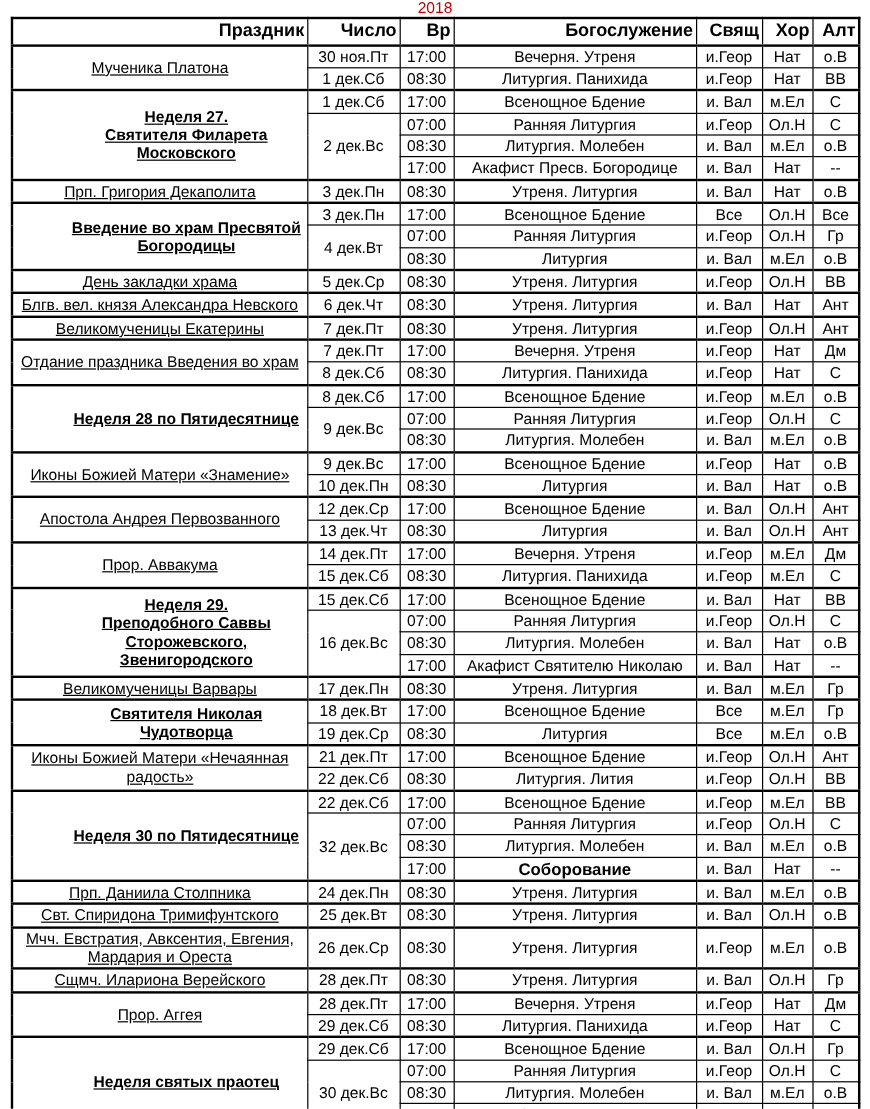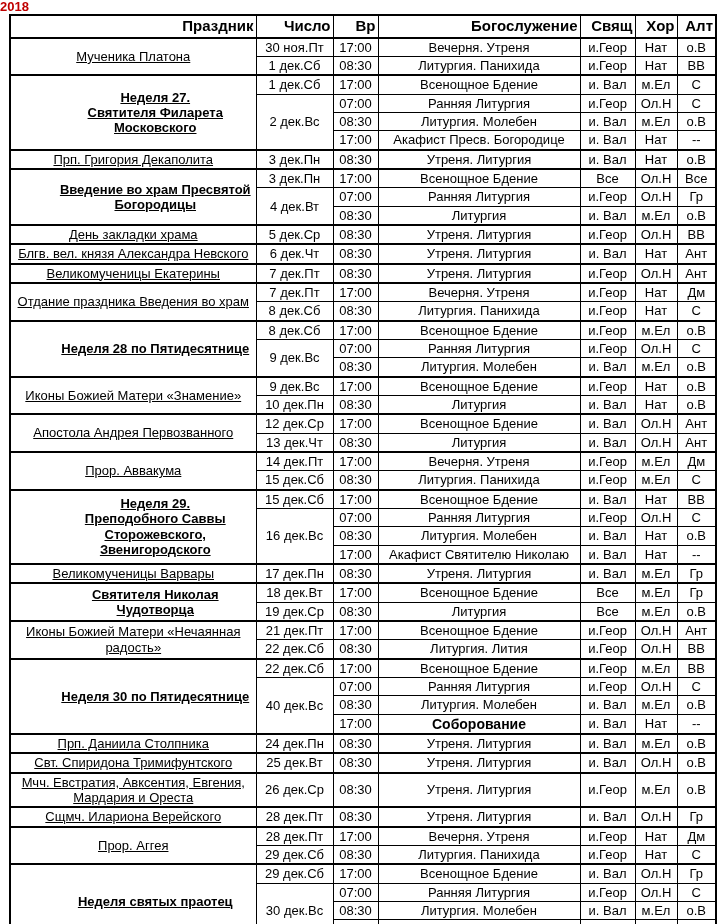--- a/index.html
+++ b/index.html
@@ -3,24 +3,24 @@
 <meta charset="utf-8">
 <style>
   html, body { margin: 0; padding: 0; background: #ffffff; }
   body {
     width: 725px; height: 924px;
     font-family: "Liberation Sans", sans-serif;
     color: #000;
     overflow: hidden;
   }
   .year-title {
-    text-align: left;
+    text-align: center;
     font-size: 13px;
     line-height: 14px;
-    font-weight: 700;
+    font-weight: 400;
   }
   table.schedule {
     border-collapse: collapse;
     table-layout: fixed;
     width: 706px;
     margin-left: 9px;
     border: 2px solid #000;
   }
   th {
     font-size: 15px;
@@ -352,21 +352,21 @@
       <tr class="group-start">
         <td class="feast bold" rowspan="4">Неделя 30 по Пятидесятнице</td>
         <td class="date">22 дек.Сб</td>
         <td class="time">17:00</td>
         <td class="service">Всенощное Бдение</td>
         <td class="priest">и.Геор</td>
         <td class="choir">м.Ел</td>
         <td class="altar">ВВ</td>
       </tr>
       <tr>
-        <td class="date" rowspan="3">40 дек.Вс</td>
+        <td class="date" rowspan="3">32 дек.Вс</td>
         <td class="time">07:00</td>
         <td class="service">Ранняя Литургия</td>
         <td class="priest">и.Геор</td>
         <td class="choir">Ол.Н</td>
         <td class="altar">С</td>
       </tr>
       <tr>
         <td class="time">08:30</td>
         <td class="service">Литургия. Молебен</td>
         <td class="priest">и. Вал</td>

